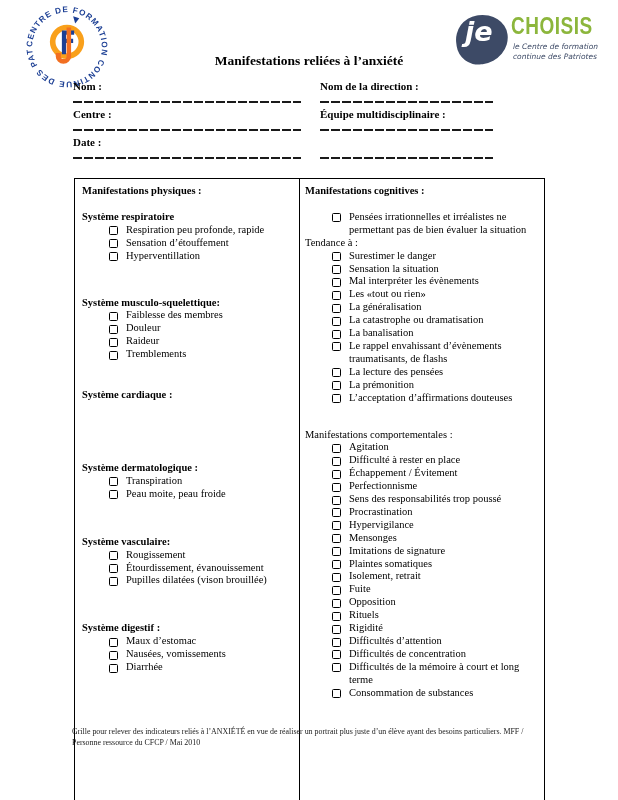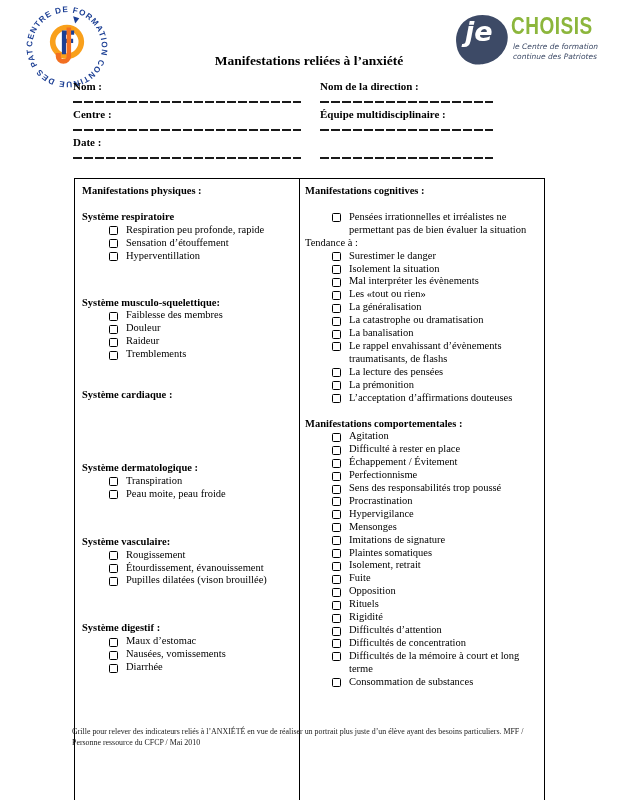--- a/index.html
+++ b/index.html
@@ -41,21 +41,21 @@
   .section:nth-of-type(2){margin-top:34px;}
   .section:nth-of-type(3){margin-top:28px;}
   .section:nth-of-type(4){margin-top:60px;}
   .section:nth-of-type(5){margin-top:35px;}
   .section:nth-of-type(6){margin-top:35px;}
   .check-row{display:flex;align-items:flex-start;padding-left:27px;}
   .cb{flex:0 0 auto;width:7px;height:7px;border:1.2px solid #000;border-radius:1.5px;
       margin:2.5px 8px 0 0;background:#fff;}
   .cog-lead{margin-top:13px;}
   .tendance{margin-top:0;}
-  .comp-title{font-weight:bold;margin-top:13px;}
+  .comp-title{font-weight:normal;margin-top:24px;}
   
   .footer{position:absolute;left:72px;top:727px;width:480px;
           font-size:7.9px;line-height:10.5px;color:#1a1a1a;}
 </style>
 </head>
 <body>
 
 <div class="logo-left">
   <svg viewBox="0 0 84 86" width="86" height="88">
     <defs>
@@ -240,21 +240,21 @@
 
     <div>
 
         <div class="check-row">
           <span class="cb"></span>
           <span>Surestimer le danger</span>
         </div>
 
         <div class="check-row">
           <span class="cb"></span>
-          <span>Isolement la situation</span>
+          <span>Sensation la situation</span>
         </div>
 
         <div class="check-row">
           <span class="cb"></span>
           <span>Mal interpréter les évènements</span>
         </div>
 
 
         <div class="check-row">
           <span class="cb"></span>

